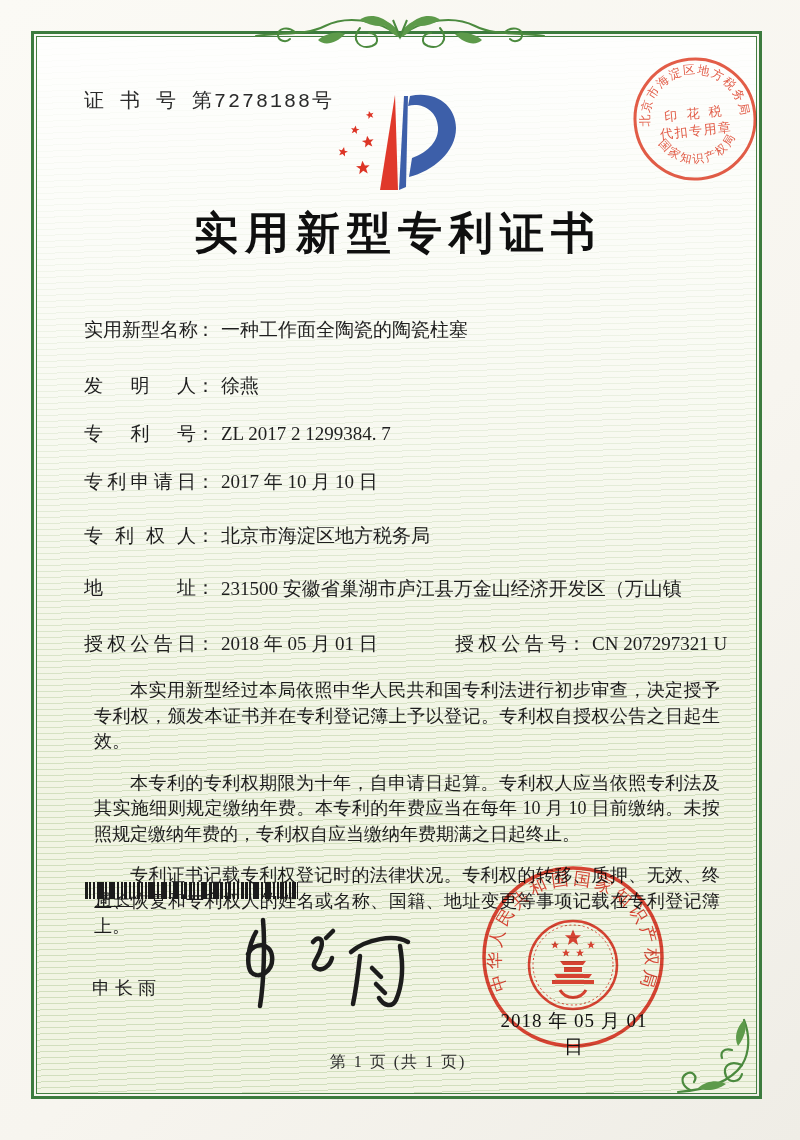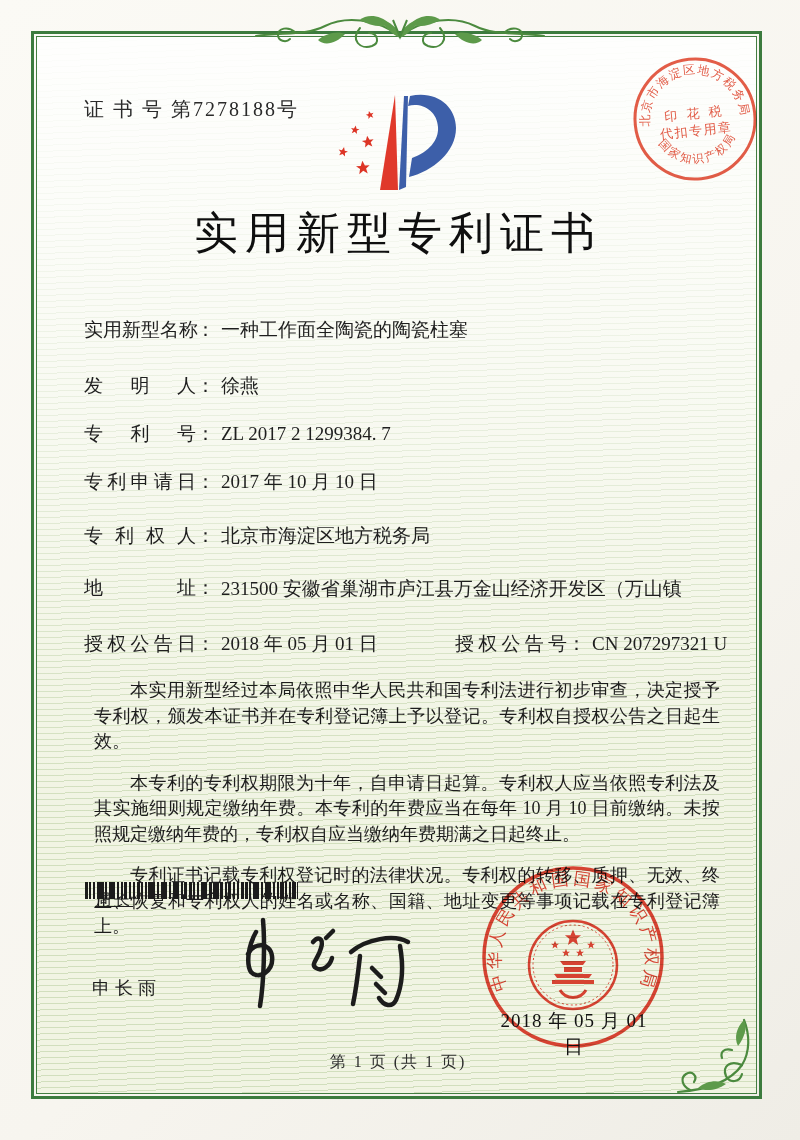--- a/index.html
+++ b/index.html
@@ -13,22 +13,22 @@
   
   .frame{position:absolute;left:31px;top:31px;width:725px;height:1062px;border:3px solid #3c7b3e;z-index:1;}
   .frame-inner{
     position:absolute;inset:2px;border:1px solid #437e41;
     background:
       linear-gradient(180deg, rgba(255,255,255,.95) 0%, rgba(255,255,255,.78) 16%, rgba(255,255,255,.5) 36%, rgba(255,255,255,.15) 58%, rgba(255,255,255,0) 76%),
       repeating-linear-gradient(178deg, rgba(141,177,107,.32) 0 1px, rgba(240,244,226,0) 1px 6px),
       #f1f4e3;
   }
   .abs{position:absolute;z-index:3;}
-  .cert-no{left:84px;top:96px;font-size:20px;letter-spacing:2px;color:#2a2a2a;}
-  .title{left:0;top:204px;width:796px;text-align:center;font-size:44px;font-weight:400;letter-spacing:7px;color:#0f0f0f;}
+  .cert-no{left:84px;top:87px;font-size:20px;letter-spacing:2px;color:#2a2a2a;font-family:Liberation Mono, monospace;}
+  .title{left:0;top:204px;width:796px;text-align:center;font-size:44px;font-weight:700;letter-spacing:7px;color:#0f0f0f;}
   .row{left:84px;font-size:19px;line-height:28px;white-space:nowrap;}
   .flabel{display:inline-block;width:112px;text-align:justify;text-align-last:justify;vertical-align:top;}
   .fcolon{display:inline-block;vertical-align:top;}
   .fvalue{display:inline-block;vertical-align:top;margin-left:6px;white-space:normal;}
   .addr-val div{line-height:29px;text-align:right;}
   .grant-right{position:absolute;left:371px;top:0;white-space:nowrap;}
   .paras{left:78px;top:662px;width:658px;font-size:18px;line-height:25.5px;text-align:justify;color:#1c1c1c;}
   .paras p{margin:16px;text-indent:2em;}
   .barcode{
     left:85px;top:882px;width:213px;height:17px;

